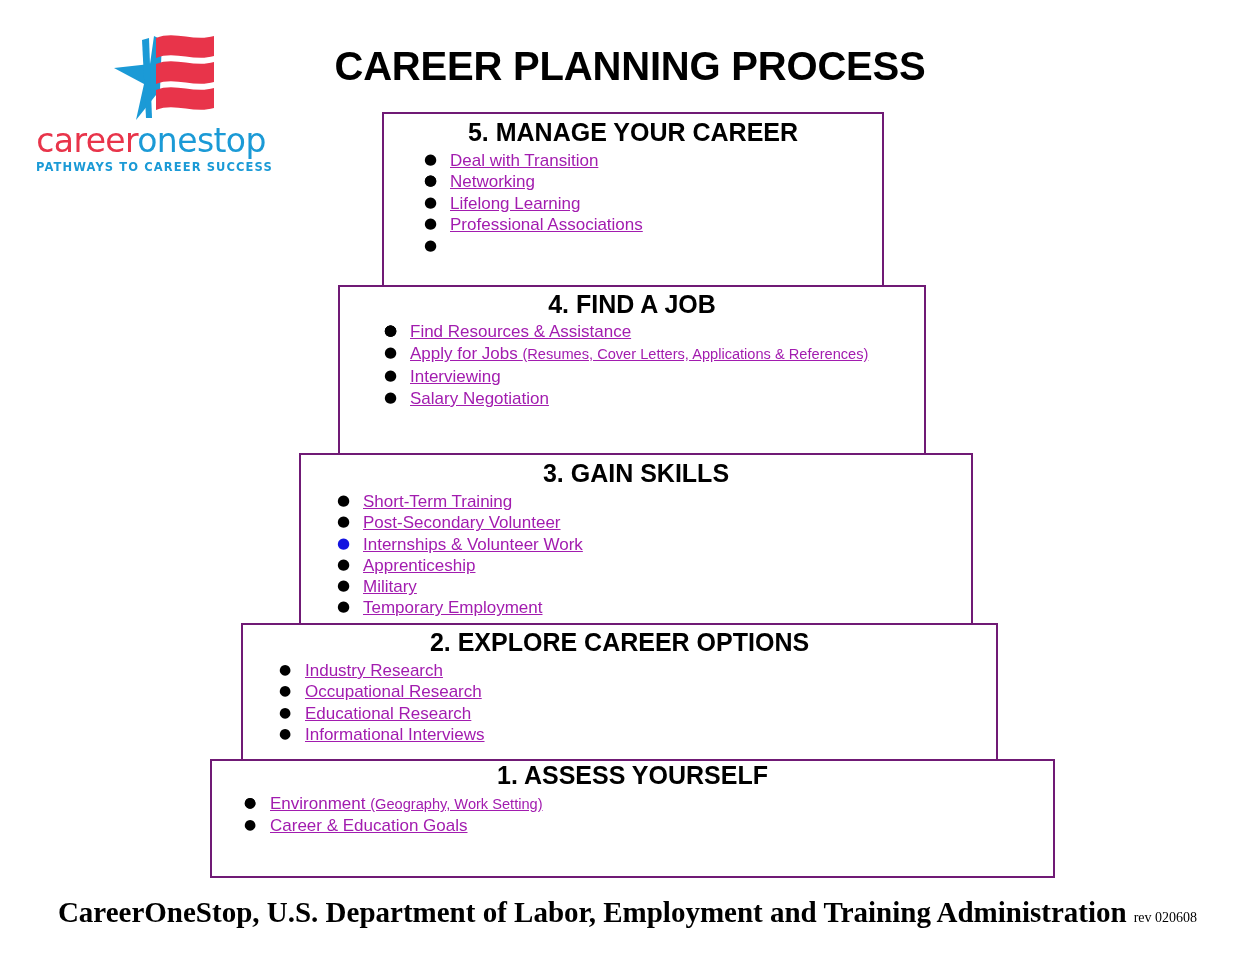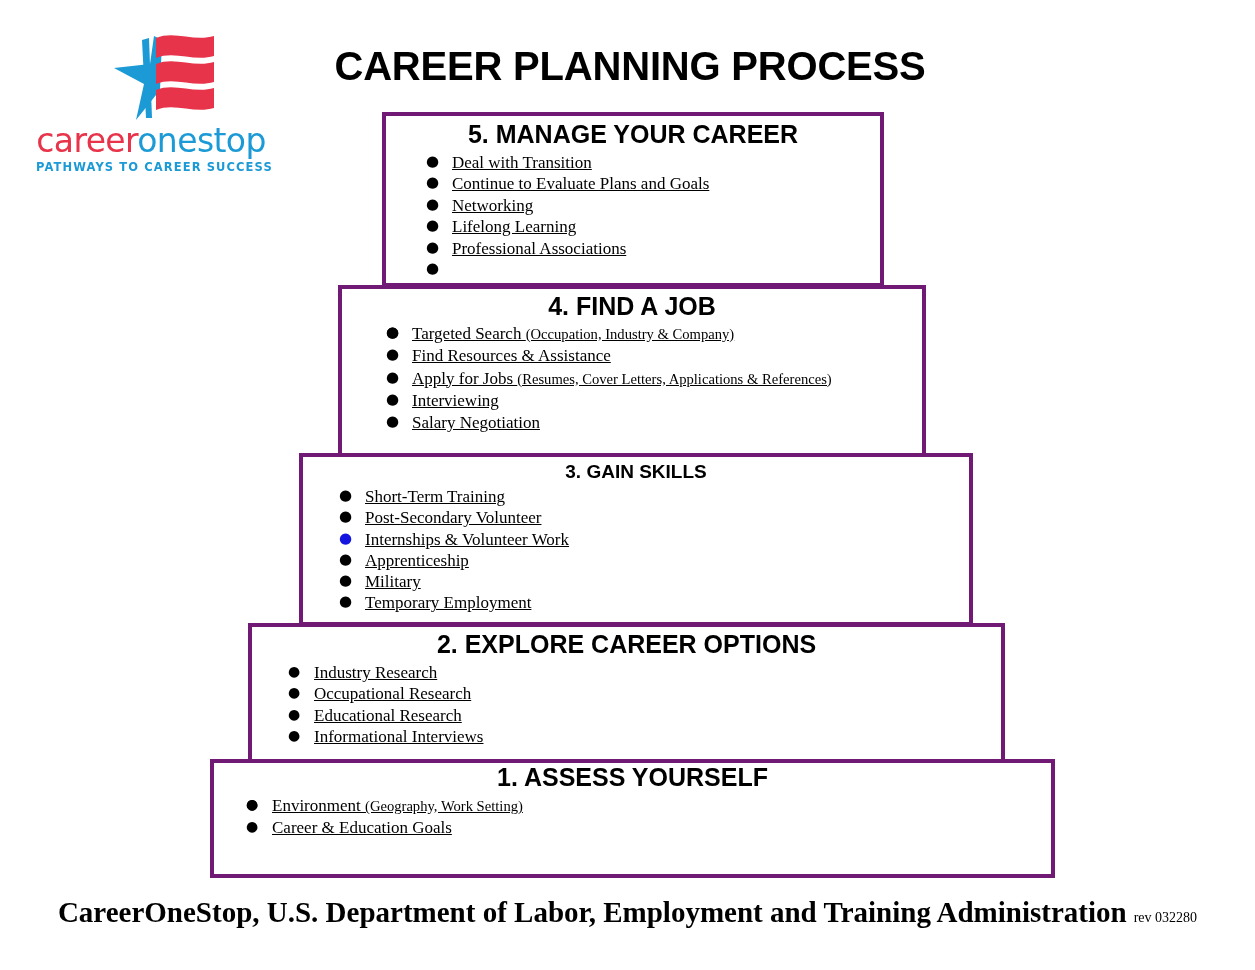--- a/index.html
+++ b/index.html
@@ -76,21 +76,21 @@
     font-weight: bold;
     letter-spacing: -0.2px;
     color: #000000;
     white-space: nowrap;
   }
 
   
   .tier {
     position: absolute;
     background: #ffffff;
-    border: 4px solid #701a75;
+    border: 2px solid #701a75;
     box-sizing: border-box;
   }
   .tier-title {
     text-align: center;
     font-family: "Liberation Sans", sans-serif;
     font-weight: bold;
     color: #000000;
     white-space: nowrap;
   }
   .tier-list {
@@ -103,23 +103,23 @@
     white-space: nowrap;
   }
   .tier-list li .bullet {
     position: absolute;
     font-family: "DejaVu Sans", sans-serif;
     color: #000000;
   }
   .tier-list li .bullet.blue { color: #1414e0; }
   .tier-list li a,
   .tier-list li .lnk {
-    color: #000000;
+    color: #a21caf;
     text-decoration: underline;
-    font-family: Liberation Serif, serif;
+    font-family: Liberation Sans, sans-serif;
   }
   .tier-list li .paren {
     font-size: 0.86em;
   }
 
   
   #tier-5 { left: 382px; top: 112px; width: 502px; height: 175px; }
   #tier-5 .tier-title { font-size: 25px; margin-top: 4px; }
   #tier-5 .tier-list { margin-top: 3px; padding-left: 36px; }
   #tier-5 .tier-list li { font-size: 17px; line-height: 21.4px; padding-left: 30px; }
@@ -127,27 +127,27 @@
 
   
   #tier-4 { left: 338px; top: 285px; width: 588px; height: 172px; }
   #tier-4 .tier-title { font-size: 25px; margin-top: 3px; }
   #tier-4 .tier-list { margin-top: 2px; padding-left: 40px; }
   #tier-4 .tier-list li { font-size: 17px; line-height: 21.3px; padding-left: 30px; }
   #tier-4 .tier-list li .bullet { left: 4px; font-size: 15px; top: -1px; }
 
   
   #tier-3 { left: 299px; top: 453px; width: 674px; height: 173px; }
-  #tier-3 .tier-title { font-size: 19px; margin-top: 4px; }
+  #tier-3 .tier-title { font-size: 25px; margin-top: 4px; }
   #tier-3 .tier-list { margin-top: 3px; padding-left: 32px; }
   #tier-3 .tier-list li { font-size: 17px; line-height: 21.3px; padding-left: 30px; }
   #tier-3 .tier-list li .bullet { left: 4px; font-size: 15px; top: -1px; }
 
   
-  #tier-2 { left: 248px; top: 623px; width: 757px; height: 144px; }
+  #tier-2 { left: 241px; top: 623px; width: 757px; height: 144px; }
   #tier-2 .tier-title { font-size: 25px; margin-top: 3px; }
   #tier-2 .tier-list { margin-top: 3px; padding-left: 32px; }
   #tier-2 .tier-list li { font-size: 17px; line-height: 21.3px; padding-left: 30px; }
   #tier-2 .tier-list li .bullet { left: 4px; font-size: 14px; top: -1px; }
 
   
   #tier-1 { left: 210px; top: 759px; width: 845px; height: 119px; }
   #tier-1 .tier-title { font-size: 25px; }
   #tier-1 .tier-list { margin-top: 3px; padding-left: 28px; }
   #tier-1 .tier-list li { font-size: 17px; line-height: 21.3px; padding-left: 30px; }
@@ -196,33 +196,33 @@
       </svg>
     </div>
     <div id="logo-wordmark"><span class="wm-career">career</span><span class="wm-onestop">onestop</span></div>
     <div id="logo-tagline">PATHWAYS TO CAREER SUCCESS</div>
   </div>
 
   <div class="tier" id="tier-5">
     <div class="tier-title">5. MANAGE YOUR CAREER</div>
     <ul class="tier-list">
       <li><span class="bullet">●</span><a href="#" class="lnk">Deal with Transition</a></li>
-      <li><span class="bullet">●</span><a href="#" class="lnk">Continue to Evaluate Plans and Goals</a></li>
+      <li><span class="bullet">●</span></li>
       <li><span class="bullet">●</span><a href="#" class="lnk">Networking</a></li>
       <li><span class="bullet">●</span><a href="#" class="lnk">Lifelong Learning</a></li>
       <li><span class="bullet">●</span><a href="#" class="lnk">Professional Associations</a></li>
       <li><span class="bullet">●</span></li>
     </ul>
   </div>
 
   <div class="tier" id="tier-4">
     <div class="tier-title">4. FIND A JOB</div>
     <ul class="tier-list">
       <li><span class="bullet">●</span></li>
-      <li><span class="bullet">●</span><a href="#" class="lnk"><span>Targeted Search </span><span class="paren">(Occupation, Industry &amp; Company)</span></a></li>
+      <li><span class="bullet">●</span></li>
       <li><span class="bullet">●</span><a href="#" class="lnk"><span>Find Resources &amp; Assistance</span><span class="paren"></span></a></li>
       <li><span class="bullet">●</span><a href="#" class="lnk"><span>Apply for Jobs </span><span class="paren">(Resumes, Cover Letters, Applications &amp; References)</span></a></li>
       <li><span class="bullet">●</span><a href="#" class="lnk"><span>Interviewing</span><span class="paren"></span></a></li>
       <li><span class="bullet">●</span><a href="#" class="lnk"><span>Salary Negotiation</span><span class="paren"></span></a></li>
     </ul>
   </div>
 
   <div class="tier" id="tier-3">
     <div class="tier-title">3. GAIN SKILLS</div>
     <ul class="tier-list">
@@ -247,15 +247,15 @@
 
   <div class="tier" id="tier-1">
     <div class="tier-title">1. ASSESS YOURSELF</div>
     <ul class="tier-list">
       <li><span class="bullet">●</span></li>
       <li><span class="bullet">●</span><a href="#" class="lnk"><span>Environment </span><span class="paren">(Geography, Work Setting)</span></a></li>
       <li><span class="bullet">●</span><a href="#" class="lnk"><span>Career &amp; Education Goals</span><span class="paren"></span></a></li>
     </ul>
   </div>
 
-  <div id="footer"><span id="footer-main">CareerOneStop, U.S. Department of Labor, Employment and Training Administration</span><span id="footer-rev">rev 032280</span></div>
+  <div id="footer"><span id="footer-main">CareerOneStop, U.S. Department of Labor, Employment and Training Administration</span><span id="footer-rev">rev 020608</span></div>
 
 </div>
 
 </body></html>

